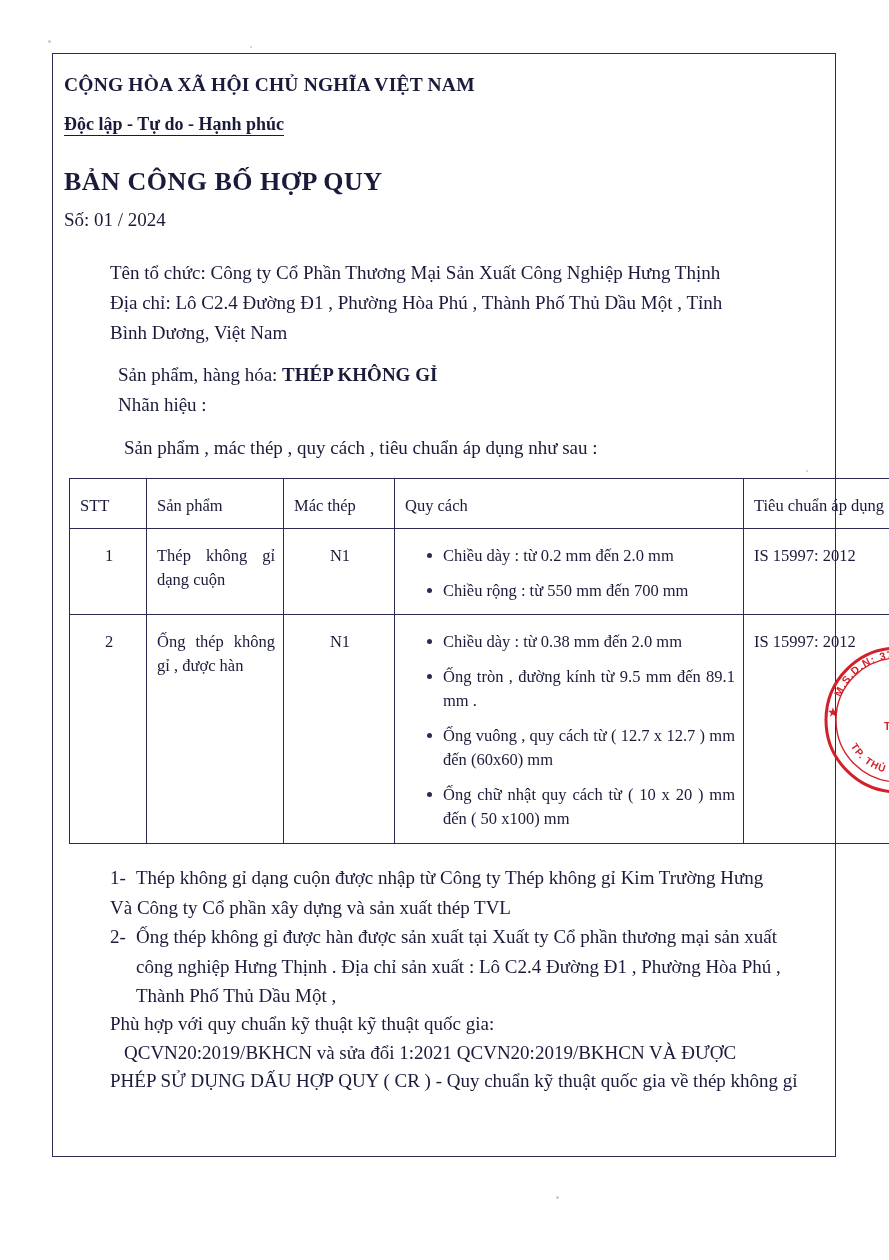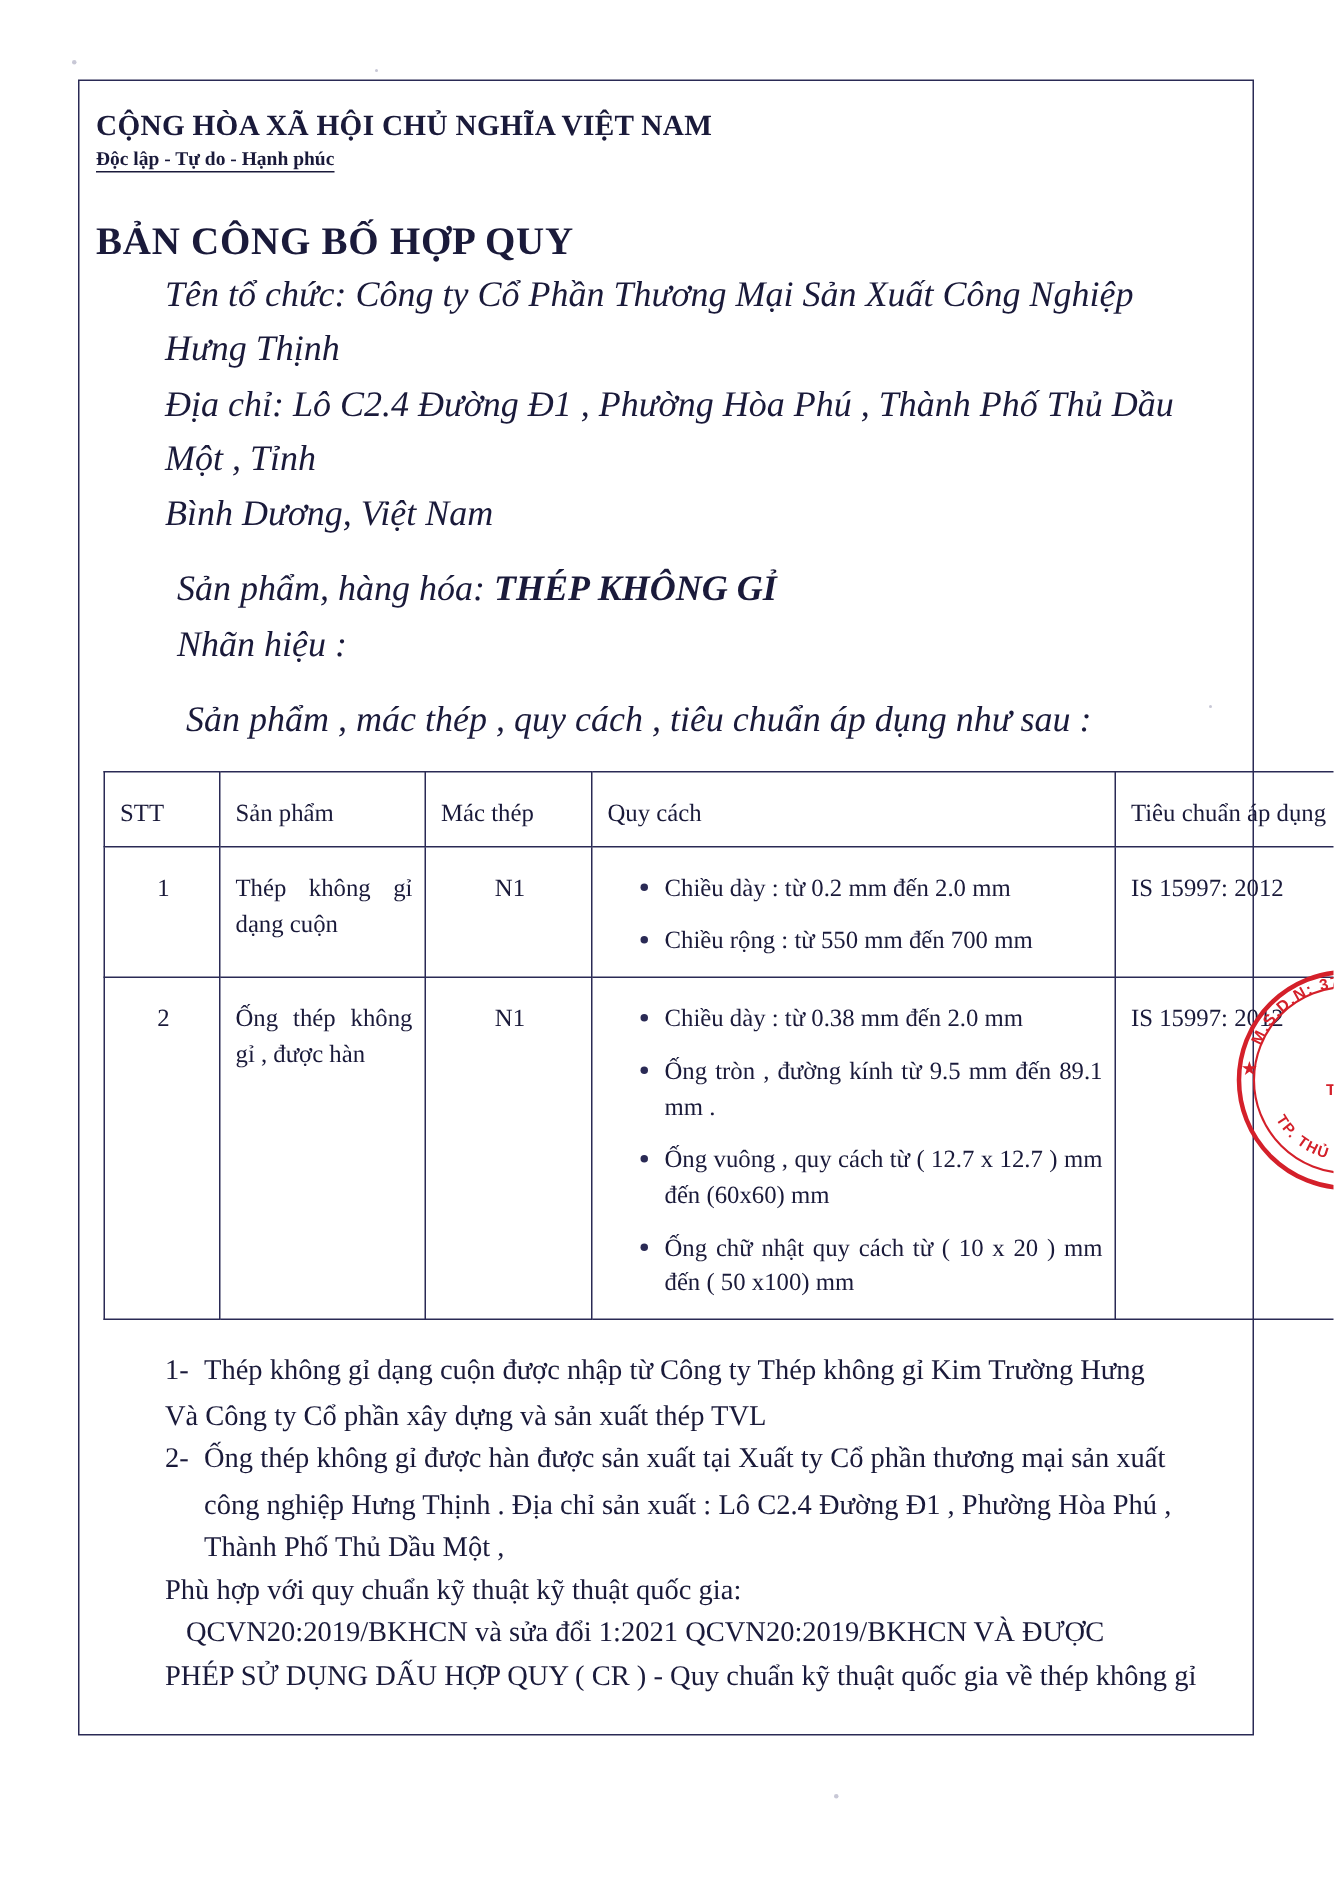--- a/index.html
+++ b/index.html
@@ -38,44 +38,43 @@
   }
   .center { text-align: left; }
   .natl-title {
     font-weight: bold;
     font-size: 19.5px;
     letter-spacing: 0.2px;
     margin-top: 12px;
   }
   .natl-sub {
     font-weight: bold;
-    font-size: 13px;
-    margin-top: 2px;
+    font-size: 18px;
+    margin-top: 18px;
   }
   .natl-sub span {
     border-bottom: 1.5px solid #1a1a3a;
     padding-bottom: 1px;
   }
   .doc-title {
     font-weight: bold;
     font-size: 26px;
     margin-top: 32px;
     letter-spacing: 0.5px;
   }
   .doc-number {
     font-size: 19px;
     margin-top: 12px;
   }
   .body-block {
-    margin-top: 4px;
-    font-size: 24px;
+    margin-top: 28px;
+    font-size: 19px;
     line-height: 1.48;
     padding-left: 46px;
     padding-right: 20px;
-    font-style: italic;
   }
   .body-line { margin-bottom: 2px; }
   .indent-1 { padding-left: 8px; }
   .indent-2 { padding-left: 14px; }
   .gap-top { margin-top: 14px; }
   .bold { font-weight: bold; text-align: center; }
   .tbl-wrap {
     margin-top: 16px;
     padding-left: 5px;
     padding-right: 5px;
@@ -171,20 +170,21 @@
   <div class="speck" style="left:806px; top:470px; width:2px; height:2px;"></div>
 
   <div class="doc-border"></div>
 
   <div class="content">
 
     <div class="center natl-title">CỘNG HÒA XÃ HỘI CHỦ NGHĨA VIỆT NAM</div>
     <div class="center natl-sub"><span>Độc lập - Tự do - Hạnh phúc</span></div>
 
     <div class="center doc-title">BẢN CÔNG BỐ HỢP QUY</div>
+    <div class="center doc-number">Số: 01 / 2024</div>
 
     <div class="body-block">
       <div class="body-line">Tên tổ chức: Công ty Cổ Phần Thương Mại Sản Xuất Công Nghiệp Hưng Thịnh</div>
       <div class="body-line">Địa chỉ: Lô C2.4 Đường Đ1 , Phường Hòa Phú , Thành Phố Thủ Dầu Một , Tỉnh</div>
       <div class="body-line">Bình Dương, Việt Nam</div>
 
       <div class="body-line gap-top indent-1">
         <span>Sản phẩm, hàng hóa:</span>
         <span class="bold">THÉP KHÔNG GỈ</span>
       </div>

